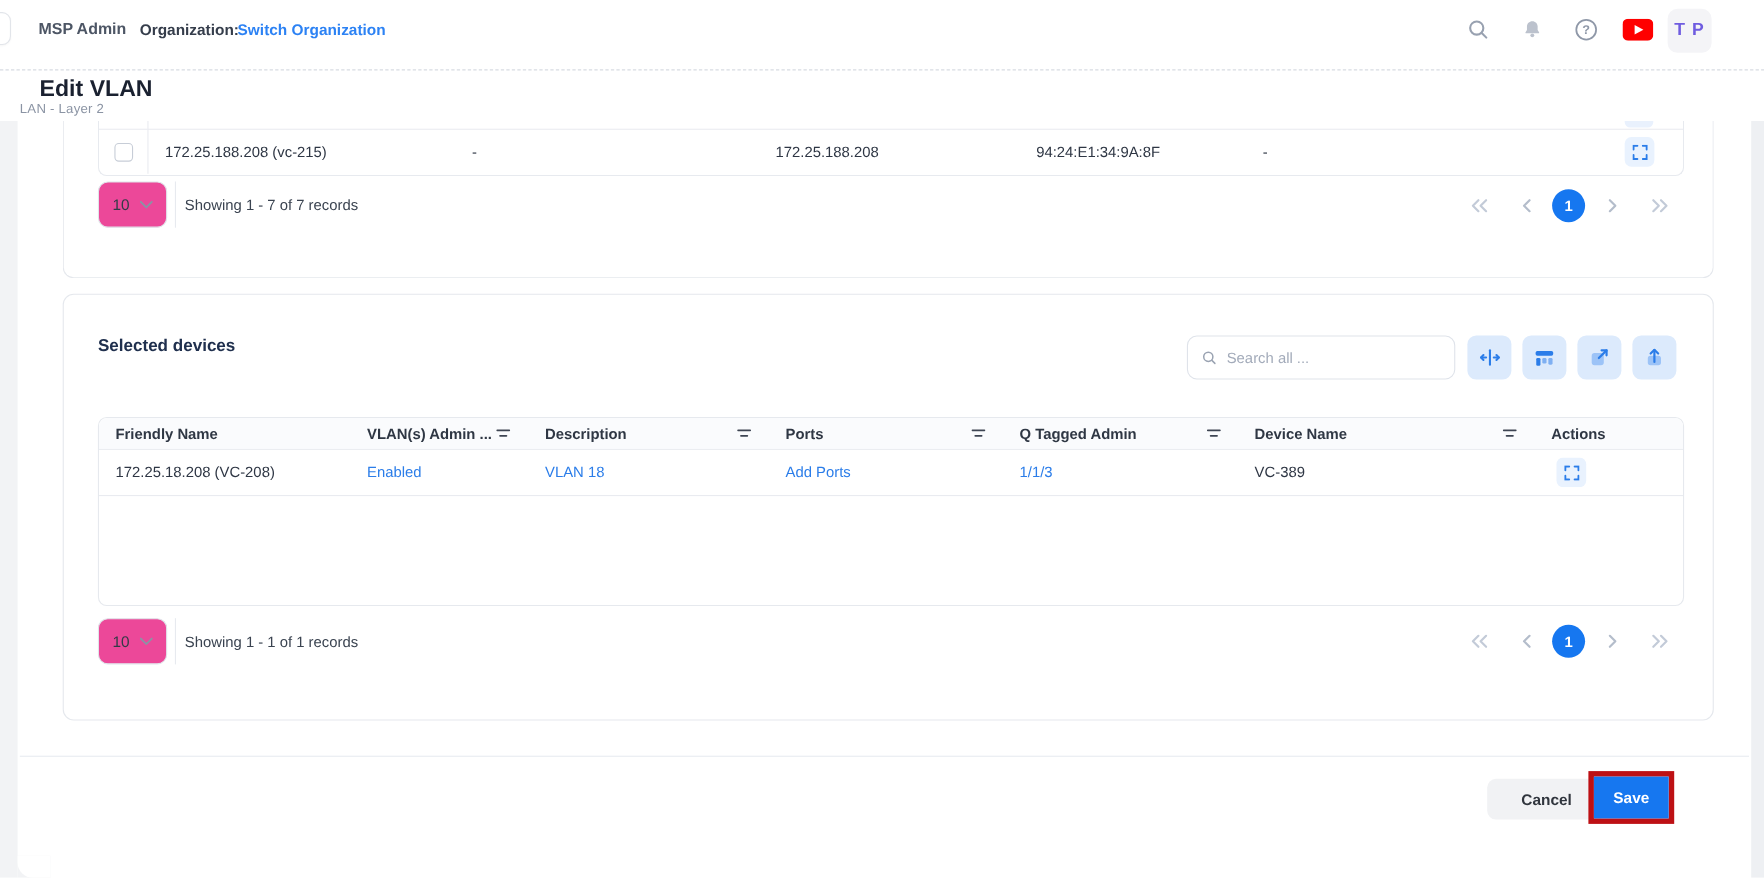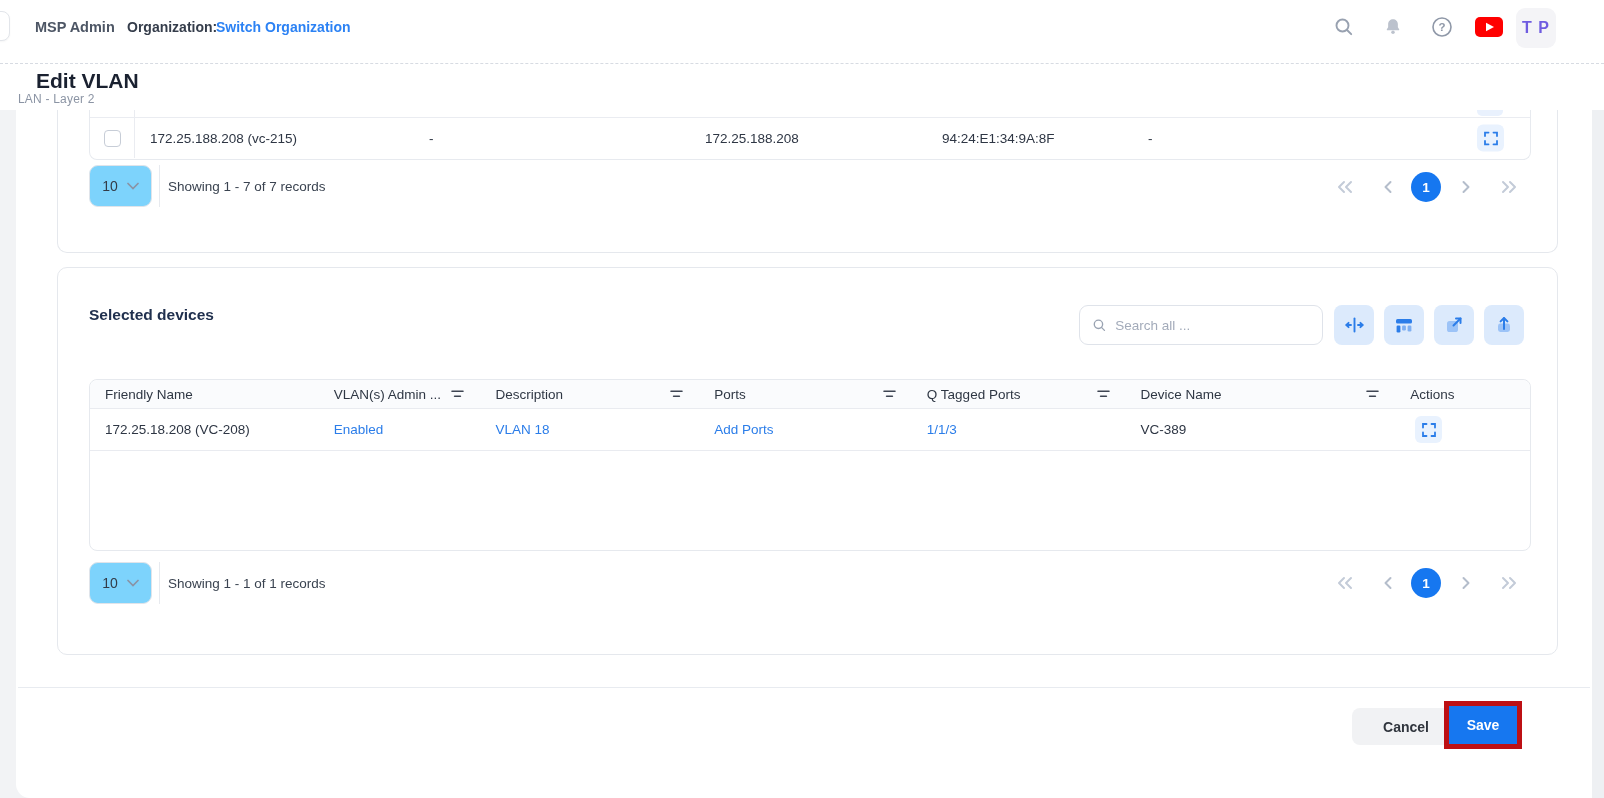--- a/index.html
+++ b/index.html
@@ -37,36 +37,36 @@
   .tbl1-sliver { position:relative; height:8px; border-bottom:1px solid #eaecf1; }
   .sliver-cb { position:absolute; left:0; top:0; width:45px; height:8px; border-right:1px solid #eaecf1; }
   .sliver-icon { position:absolute; left:1387px; top:0; width:26px; height:6px; background:#e9f1fd; border-radius:0 0 5px 5px; }
   .tbl1-row { position:relative; height:40px; }
   .cb-cell { position:absolute; left:0; top:0; width:45px; height:40px; border-right:1px solid #eaecf1; display:flex; align-items:center; justify-content:center; }
   .checkbox { width:17px; height:17px; border:1.6px solid #c7cdd7; border-radius:4px; background:#fff; cursor:pointer; }
   .t1cell { position:absolute; top:50%; transform:translateY(-50%); font-size:13.5px; color:#2e3644; white-space:nowrap; }
   .expand-btn { position:absolute; top:50%; transform:translateY(-50%); width:27px; height:27px; background:#e9f2fe; border-radius:6px; display:flex; align-items:center; justify-content:center; cursor:pointer; }
 
   
-  .pgsize { position:absolute; width:63px; height:42px; border:1px solid #e0e4ea; border-radius:9px; background:#7dd3fc; display:flex; align-items:center; justify-content:center; gap:9px; font-size:14px; color:#333b47; cursor:pointer; }
+  .pgsize { position:absolute; width:63px; height:42px; border:1px solid #e0e4ea; border-radius:9px; background:#ec4899; display:flex; align-items:center; justify-content:center; gap:9px; font-size:14px; color:#333b47; cursor:pointer; }
   .pg-divider { position:absolute; width:1px; background:#e7eaef; }
   .pg-summary { position:absolute; font-size:13.5px; color:#3a4350; white-space:nowrap; }
   .pg-ctrl { position:absolute; width:28px; height:28px; display:flex; align-items:center; justify-content:center; cursor:pointer; }
   .pg-page { position:absolute; width:30px; height:30px; border-radius:50%; background:#1677f0; color:#fff; font-size:13.5px; font-weight:700; display:flex; align-items:center; justify-content:center; cursor:pointer; }
 
   
   .sd-title { position:absolute; left:31px; top:38px; font-size:15.5px; font-weight:700; color:#20304e; }
   .search-box { position:absolute; left:1021px; top:37px; width:244px; height:40px; border:1px solid #dfe3ea; border-radius:9px; background:#fff; display:flex; align-items:center; padding:12px 12px; gap:8px; }
   .search-box input { border:none; outline:none; width:100%; font-size:13.5px; color:#333; font-family:"Liberation Sans", sans-serif; background:transparent; }
   .search-box input::placeholder { color:#a3abba; }
   .tool-btn { position:absolute; top:37px; width:40px; height:40px; background:#dceafc; border-radius:8px; display:flex; align-items:center; justify-content:center; cursor:pointer; }
 
   .tbl2 { position:absolute; left:31px; top:111px; width:1442px; height:172px; border:1px solid #e6e9ee; border-radius:8px; }
   .tbl2-head { display:flex; height:29px; background:#fafbfd; border-bottom:1px solid #e9ebf0; border-radius:8px 8px 0 0; }
-  .th { display:flex; align-items:center; justify-content:space-between; padding:0 16px 0 15px; font-size:13.5px; font-weight:400; color:#2f3744; white-space:nowrap; overflow:hidden; }
+  .th { display:flex; align-items:center; justify-content:space-between; padding:0 16px 0 15px; font-size:13.5px; font-weight:700; color:#2f3744; white-space:nowrap; overflow:hidden; }
   .tbl2-row { display:flex; height:42px; border-bottom:1px solid #e9ebf0; align-items:center; }
   .td { padding:0 15px; font-size:13.5px; color:#2e3644; white-space:nowrap; overflow:hidden; }
   .link { color:#2b7de9; cursor:pointer; }
   .c1{width:229px;} .c2{width:162px;} .c3{width:219px;} .c4{width:213px;} .c5{width:214px;} .c6{width:270px;} .c7{width:135px;}
   .td-actions { padding-left:20px; }
 
   
   .footer-divider { position:absolute; left:18px; top:687px; width:1572px; height:1px; background:#e8ebf0; }
   .btn-cancel { position:absolute; left:1352px; top:708px; width:108px; height:37px; background:#f1f2f4; border:none; border-radius:8px; font-size:14px; font-weight:600; color:#30353d; font-family:"Liberation Sans", sans-serif; cursor:pointer; }
   .save-annotation { position:absolute; left:1444px; top:701px; width:78px; height:48px; border:5px solid #bd1014; }
@@ -239,21 +239,21 @@
               <path d="M1 2.2h11M3.6 7.2h5.8" stroke="#3e4553" stroke-width="1.6" stroke-linecap="round"></path>
             </svg>
           </div>
         <div class="th c4">
             <span>Ports</span>
           <svg width="13" height="10" viewBox="0 0 13 10">
               <path d="M1 2.2h11M3.6 7.2h5.8" stroke="#3e4553" stroke-width="1.6" stroke-linecap="round"></path>
             </svg>
           </div>
         <div class="th c5">
-            <span>Q Tagged Ports</span>
+            <span>Q Tagged Admin</span>
           <svg width="13" height="10" viewBox="0 0 13 10">
               <path d="M1 2.2h11M3.6 7.2h5.8" stroke="#3e4553" stroke-width="1.6" stroke-linecap="round"></path>
             </svg>
           </div>
         <div class="th c6">
             <span>Device Name</span>
           <svg width="13" height="10" viewBox="0 0 13 10">
               <path d="M1 2.2h11M3.6 7.2h5.8" stroke="#3e4553" stroke-width="1.6" stroke-linecap="round"></path>
             </svg>
           </div>

